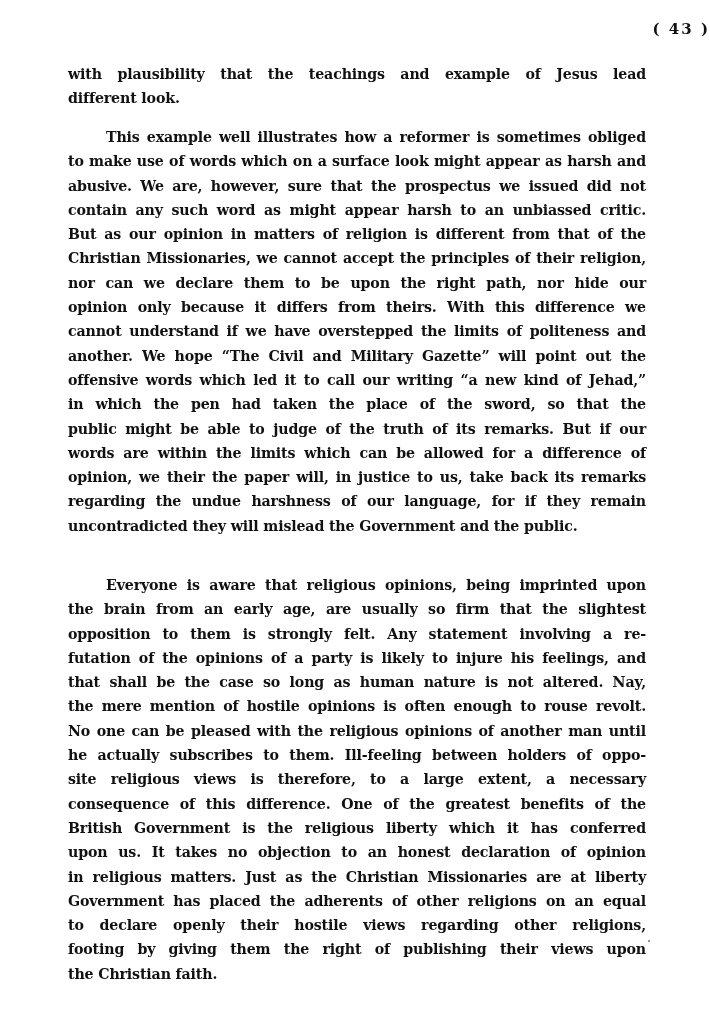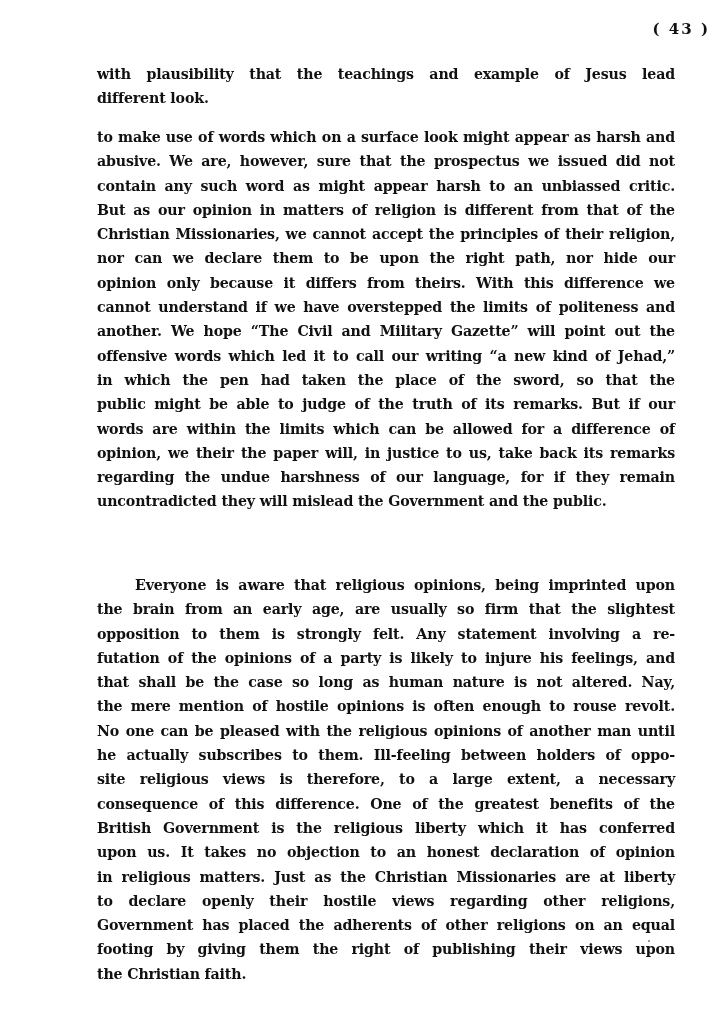--- a/index.html
+++ b/index.html
@@ -29,21 +29,20 @@
     width: 710px;
     text-align: right;
     font-size: 15px;
     font-weight: bold;
     letter-spacing: 2px;
   }
   .text-block {
     position: absolute;
     left: 68px;
     width: 578px;
-    margin-left: 29px;
   }
   .line {
     display: block;
     height: 24.3px;
     line-height: 24.3px;
     font-size: 14.2px;
     font-weight: bold;
     white-space: nowrap;
     text-align: justify;
     text-align-last: justify;
@@ -76,20 +75,21 @@
 <div class="page">
 
   <div class="page-number">( 43 )</div>
 
   <div class="text-block" id="para0">
     <span class="line">with plausibility that the teachings and example of Jesus lead</span>
     <span class="line last">different look.</span>
   </div>
 
   <div class="text-block" id="para1">
+    <span class="line indent">This example well illustrates how a reformer is sometimes obliged</span>
     <span class="line">to make use of words which on a surface look might appear as harsh and</span>
     <span class="line">abusive.  We are, however, sure that the prospectus we issued did not</span>
     <span class="line">contain any such word as might appear harsh to an unbiassed critic.</span>
     <span class="line">But as our opinion in matters of religion is different from that of the</span>
     <span class="line">Christian Missionaries, we cannot accept the principles of their religion,</span>
     <span class="line">nor can we declare them to be upon the right path, nor hide our</span>
     <span class="line">opinion only because it differs from theirs.  With this difference we</span>
     <span class="line">cannot understand if we have overstepped the limits of politeness and</span>
     <span class="line">another.  We hope “The Civil and Military Gazette” will point out the</span>
     <span class="line"><span>offensive words which led it to call our writing “a new kind of </span><span class="ital">Jehad,”</span></span>
@@ -108,20 +108,20 @@
     <span class="line">futation of the opinions of a party is likely to injure his feelings, and</span>
     <span class="line">that shall be the case so long as human nature is not altered.  Nay,</span>
     <span class="line">the mere mention of hostile opinions is often enough to rouse revolt.</span>
     <span class="line">No one can be pleased with the religious opinions of another man until</span>
     <span class="line">he actually subscribes to them.  Ill-feeling between holders of oppo-</span>
     <span class="line">site religious views is therefore, to a large extent, a necessary</span>
     <span class="line">consequence of this difference.  One of the greatest benefits of the</span>
     <span class="line">British Government is the religious liberty which it has conferred</span>
     <span class="line">upon us.  It takes no objection to an honest declaration of opinion</span>
     <span class="line">in religious matters.  Just as the Christian Missionaries are at liberty</span>
+    <span class="line">Government has placed the adherents of other religions on an equal</span>
     <span class="line">to declare openly their hostile views regarding other religions,</span>
-    <span class="line">Government has placed the adherents of other religions on an equal</span>
     <span class="line">footing by giving them the right of publishing their views upon</span>
     <span class="line last">the Christian faith.</span>
   </div>
 
   <div class="speck"></div>
 </div>
 
 </body></html>

